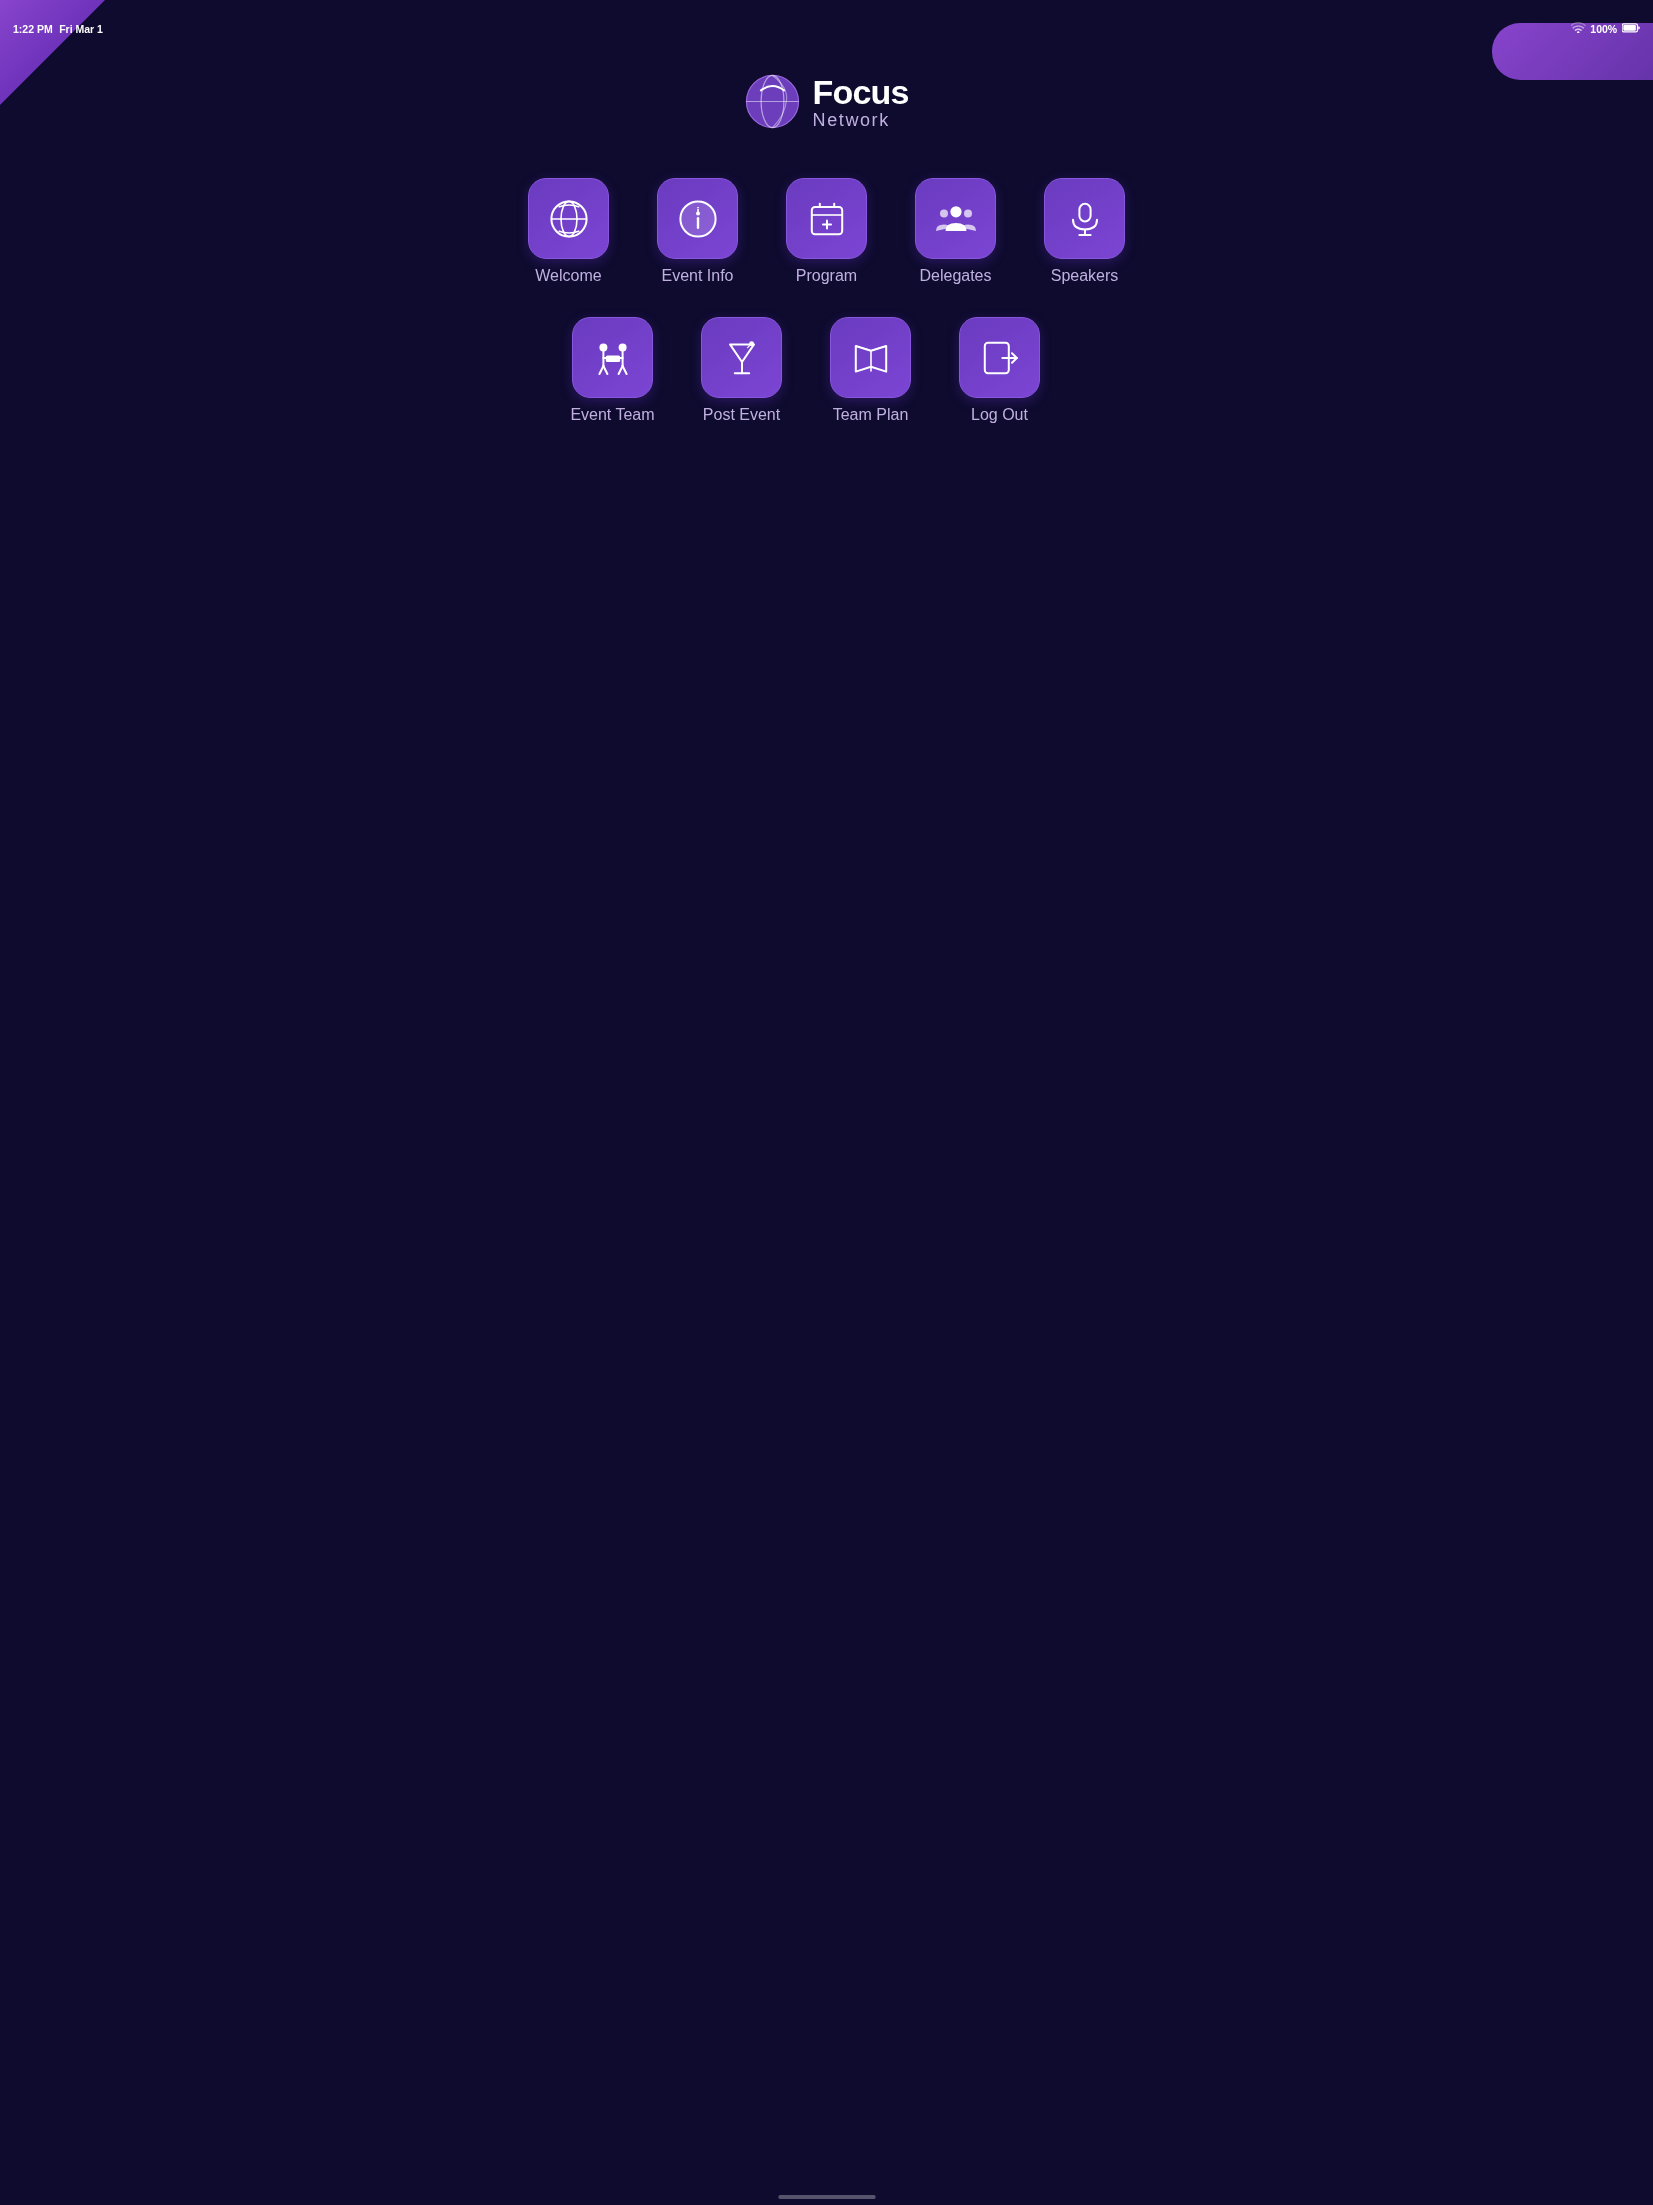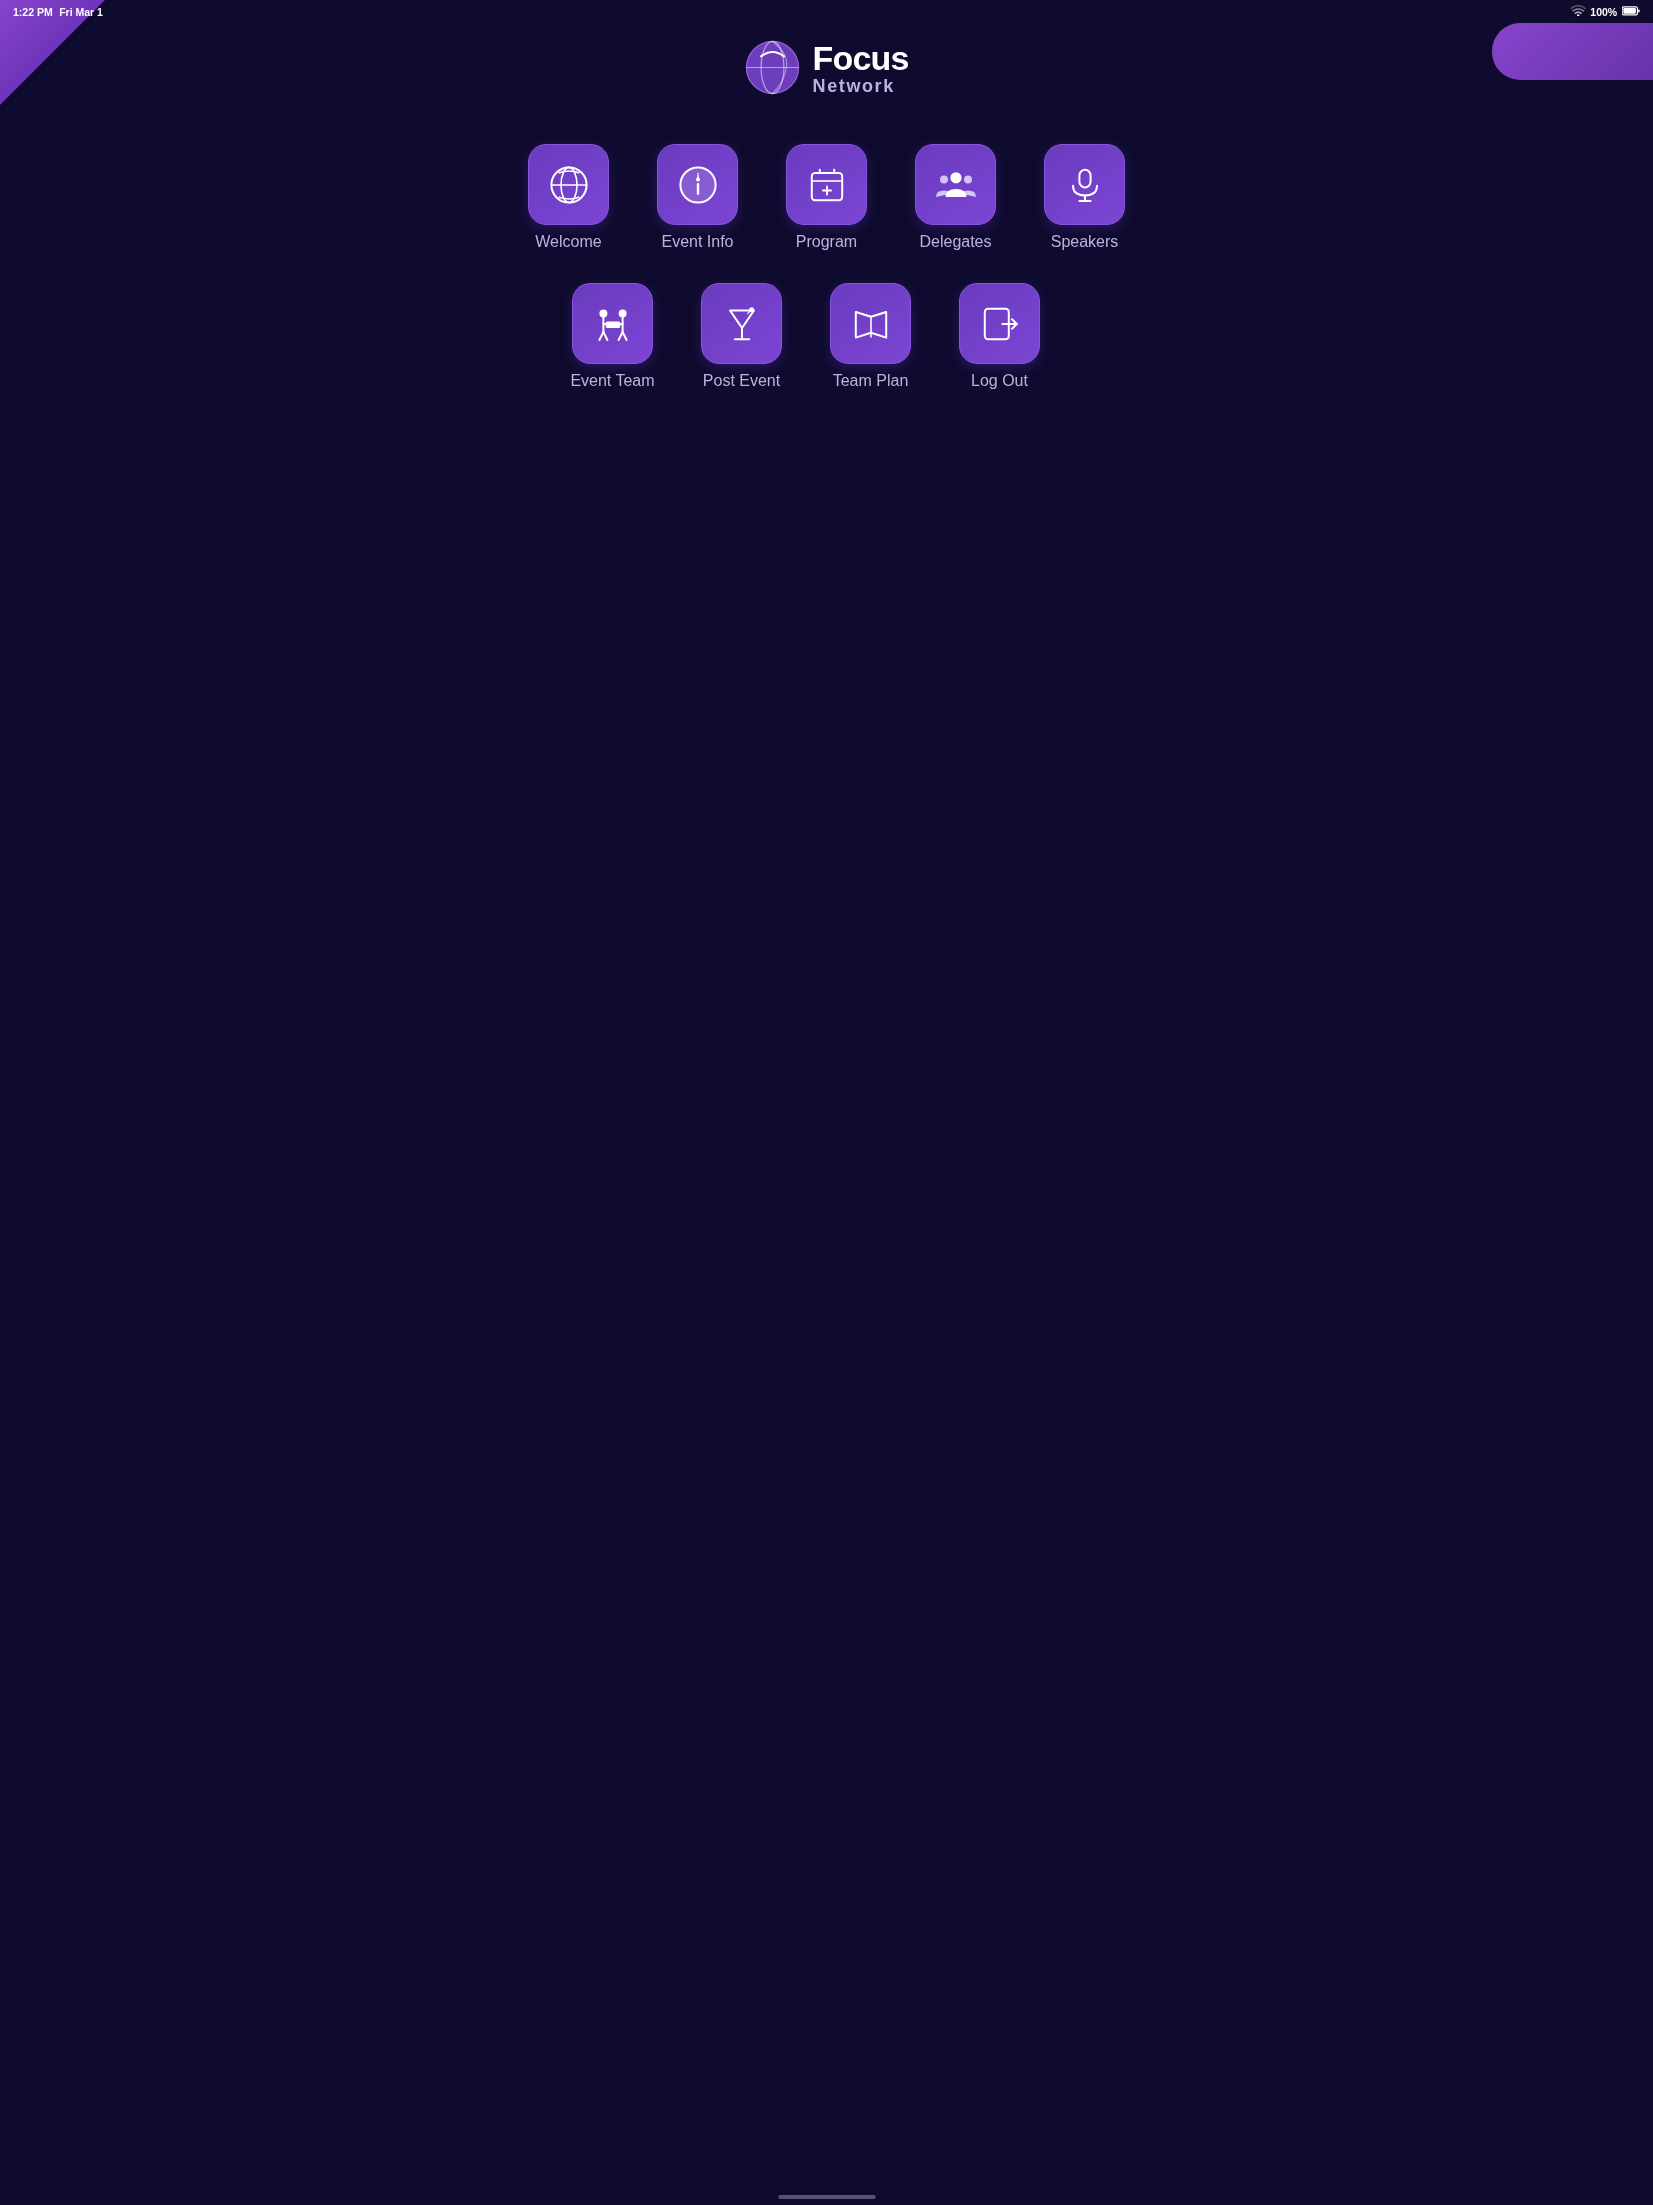--- a/index.html
+++ b/index.html
@@ -12,21 +12,21 @@
       color: white;
       position: relative;
       overflow-x: hidden;
     }
 
     
     .status-bar {
       display: flex;
       justify-content: space-between;
       align-items: center;
-      padding: 5px 13px;
+      padding: 22px 13px;
       font-size: 10.5px;
       font-weight: 600;
       color: white;
     }
 
     .status-right {
       display: flex;
       align-items: center;
       gap: 4.8px;
       justify-content: center;
@@ -61,21 +61,21 @@
 
     .logo-focus {
       font-size: 34px;
       font-weight: 700;
       color: white;
       letter-spacing: -0.8px;
     }
 
     .logo-network {
       font-size: 18px;
-      font-weight: 700;
+      font-weight: 400;
       color: #c0b0e0;
       letter-spacing: 1.6px;
       margin-top: 2px;
     }
 
     .menu-item {
       display: flex;
       flex-direction: column;
       align-items: center;
       gap: 8px;

